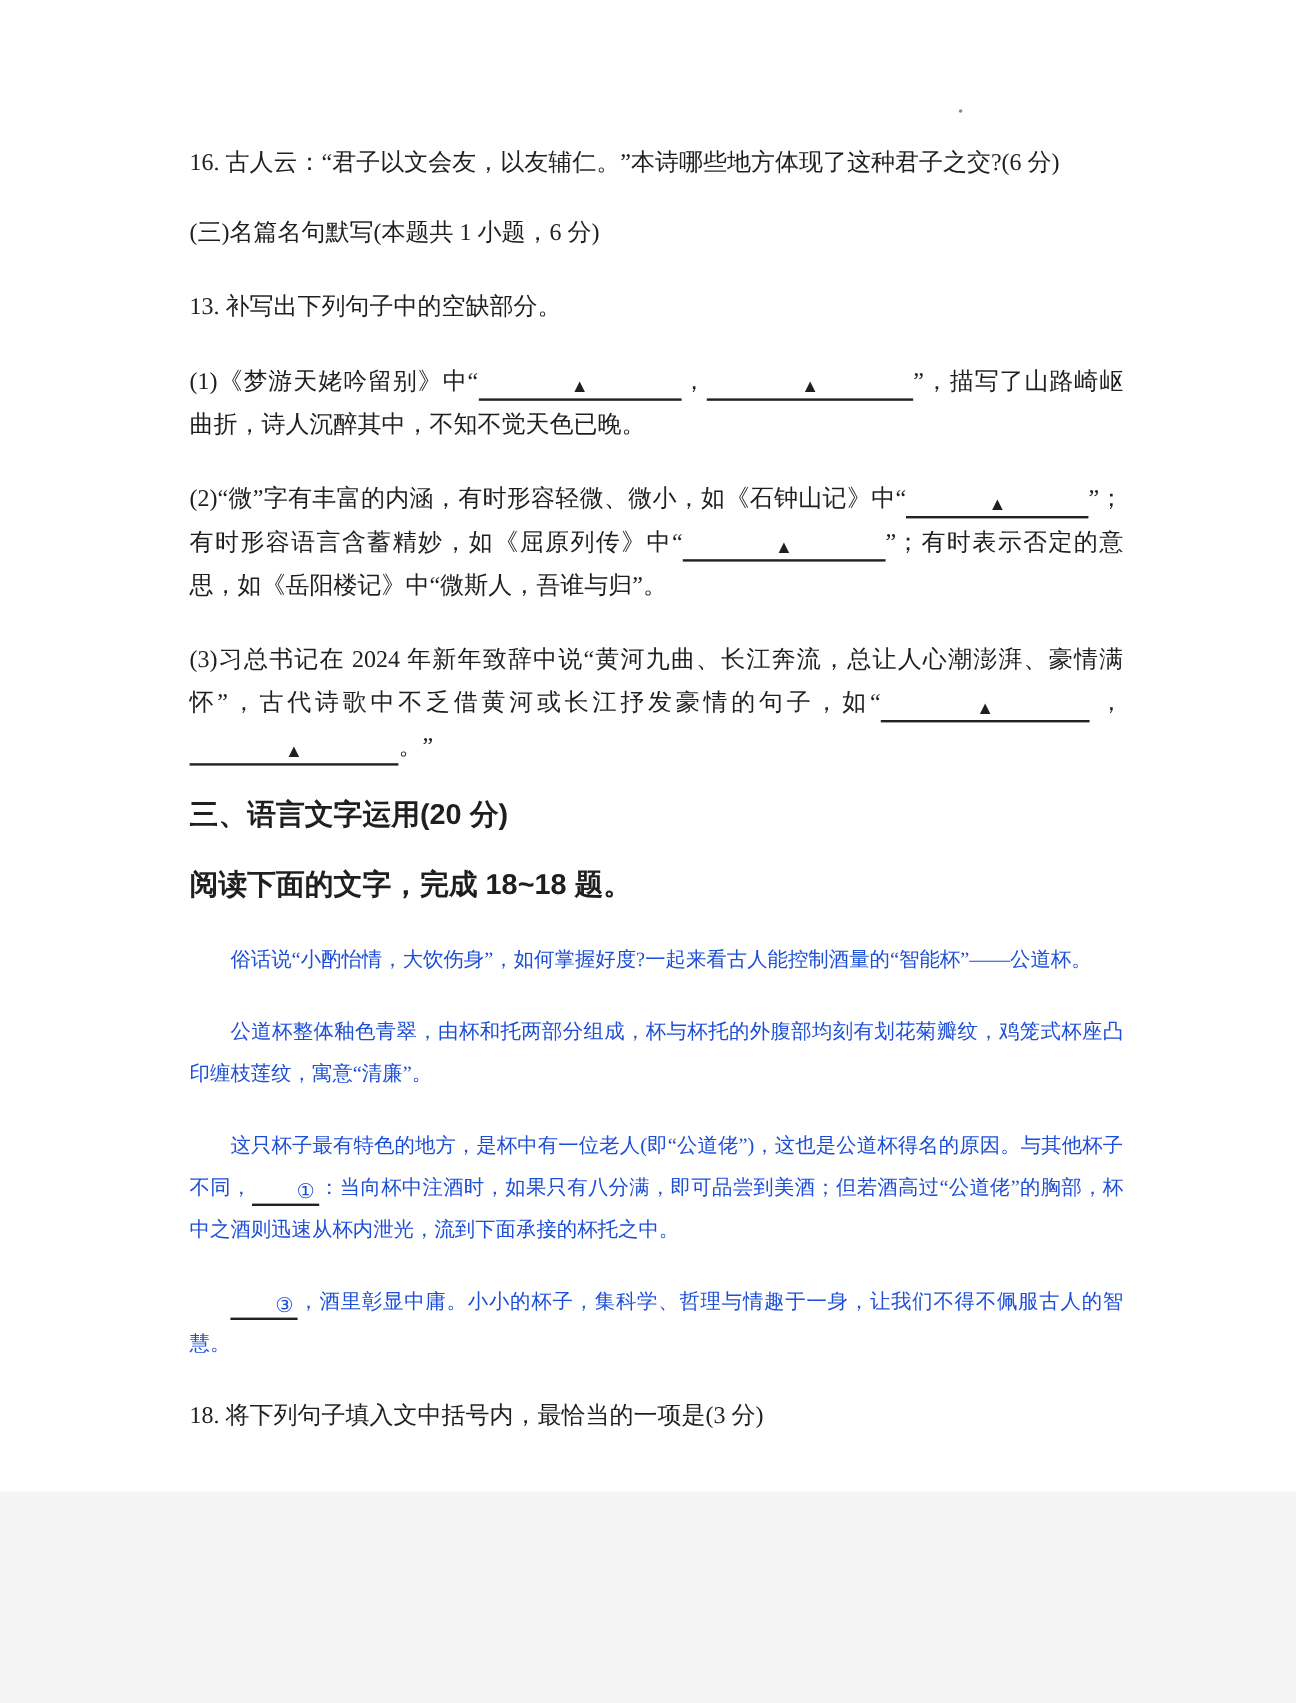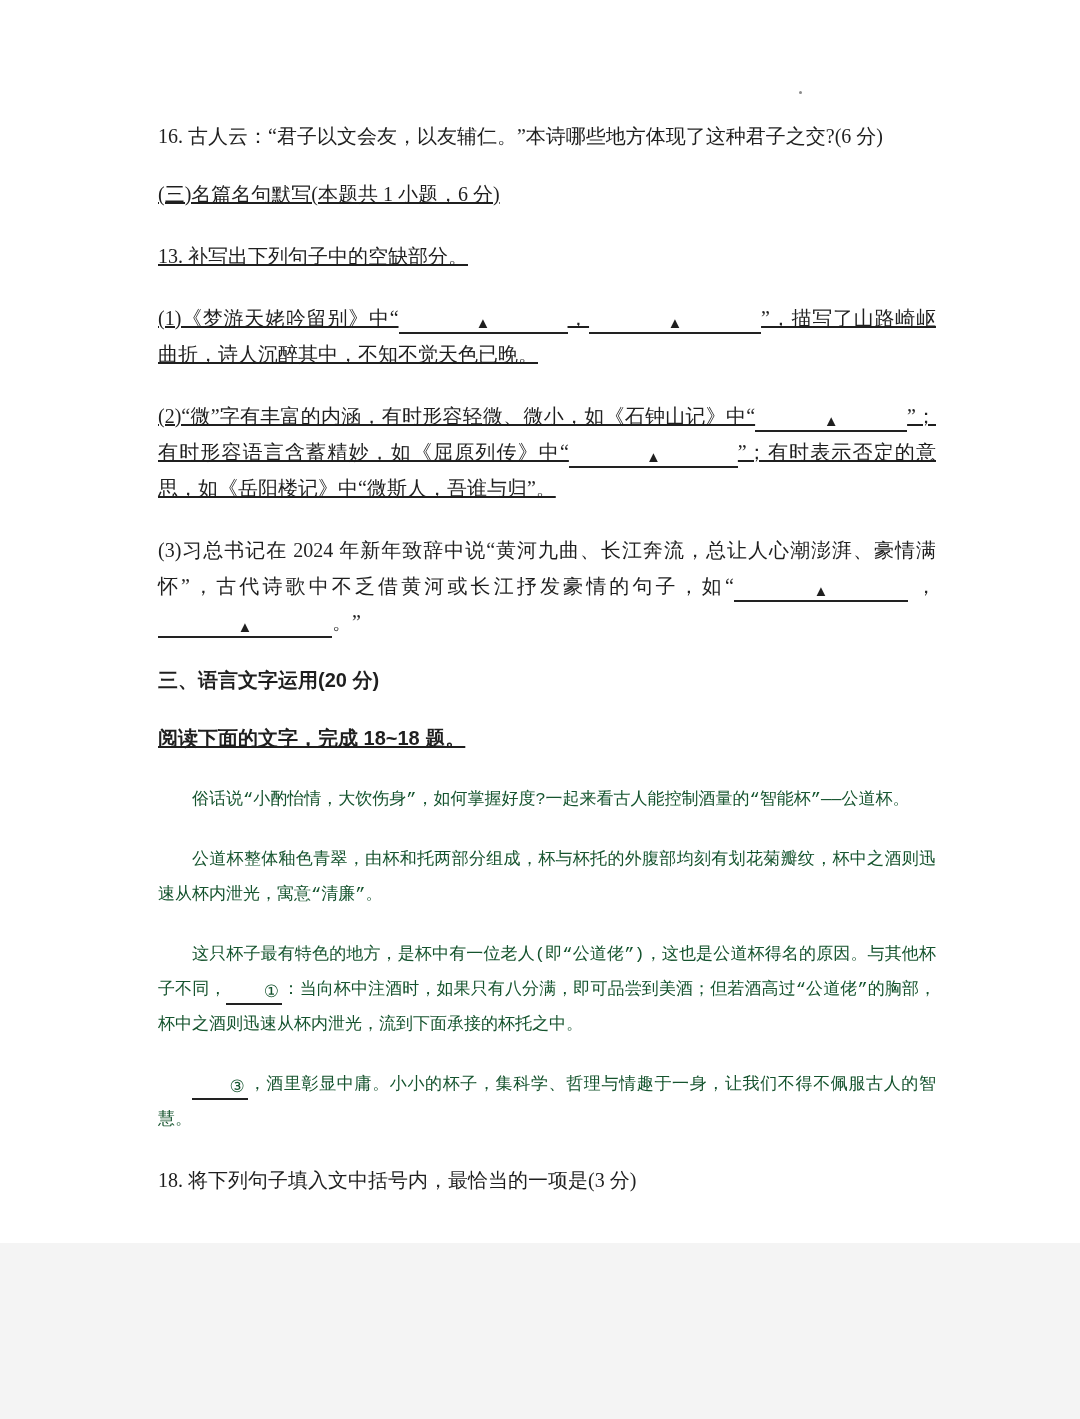--- a/index.html
+++ b/index.html
@@ -24,51 +24,51 @@
   .block {
     text-align: justify;
     margin: 0 0 22px 0;
   }
   .song {
     font-size: 20px;
     line-height: 36px;
     font-family: "Liberation Serif", "DejaVu Serif", serif;
   }
   .hei {
-    font-size: 20px;
+    font-size: 24px;
     line-height: 36px;
     font-weight: 700;
     font-family: "Liberation Sans", "DejaVu Sans", sans-serif;
   }
   .passage {
     font-size: 17px;
     line-height: 35px;
-    color: #14532d;
+    color: #1d4ed8;
     text-indent: 2em;
     margin-bottom: 25px;
-    font-family: Liberation Mono, monospace;
+    font-family: Liberation Serif, serif;
   }
   .blank {
     display: inline-block;
     text-align: center;
     border-bottom: 2px solid #222222;
     font-size: 15px;
     line-height: 1.15;
     vertical-align: -3px;
     padding: 0 2px;
   }
   .blank.circ { font-size: 17px; }
   .stray-dot {
     position: absolute;
     left: 799px; top: 91px;
     width: 3px; height: 3px;
     border-radius: 50%;
     background: #8a8a8a;
   }
-  .gap-lg { margin-bottom: 26px; text-decoration: underline; }
+  .gap-lg { margin-bottom: 26px; }
 </style>
 </head>
 <body>
 
 <div class="page">
   <div class="stray-dot"></div>
 
   <div class="content">
 
     <div class="block song">16. 古人云：“君子以文会友，以友辅仁。”本诗哪些地方体现了这种君子之交?(6 分)</div>
@@ -83,21 +83,21 @@
 
     <div class="block song">(3)习总书记在 2024 年新年致辞中说“黄河九曲、长江奔流，总让人心潮澎湃、豪情满怀”，古代诗歌中不乏借黄河或长江抒发豪情的句子，如“<span class="blank" style="min-width: 170px;">▲</span> ，<span class="blank" style="min-width: 170px;">▲</span>。”</div>
 
     <div class="block hei">三、语言文字运用(20 分)</div>
 
 
     <div class="block hei gap-lg">阅读下面的文字，完成 18~18 题。</div>
 
     <div class="block passage">俗话说“小酌怡情，大饮伤身”，如何掌握好度?一起来看古人能控制酒量的“智能杯”——公道杯。</div>
 
-    <div class="block passage">公道杯整体釉色青翠，由杯和托两部分组成，杯与杯托的外腹部均刻有划花菊瓣纹，杯中之酒则迅速从杯内泄光，寓意“清廉”。</div>
+    <div class="block passage">公道杯整体釉色青翠，由杯和托两部分组成，杯与杯托的外腹部均刻有划花菊瓣纹，鸡笼式杯座凸印缠枝莲纹，寓意“清廉”。</div>
 
     <div class="block passage">这只杯子最有特色的地方，是杯中有一位老人(即“公道佬”)，这也是公道杯得名的原因。与其他杯子不同，<span class="blank circ" style="min-width: 52px;">①</span>：当向杯中注酒时，如果只有八分满，即可品尝到美酒；但若酒高过“公道佬”的胸部，杯中之酒则迅速从杯内泄光，流到下面承接的杯托之中。</div>
 
 
     <div class="block passage"><span class="blank circ" style="min-width: 52px;">③</span>，酒里彰显中庸。小小的杯子，集科学、哲理与情趣于一身，让我们不得不佩服古人的智慧。</div>
 
     <div class="block song">18. 将下列句子填入文中括号内，最恰当的一项是(3 分)</div>
 
   </div>
 </div>

